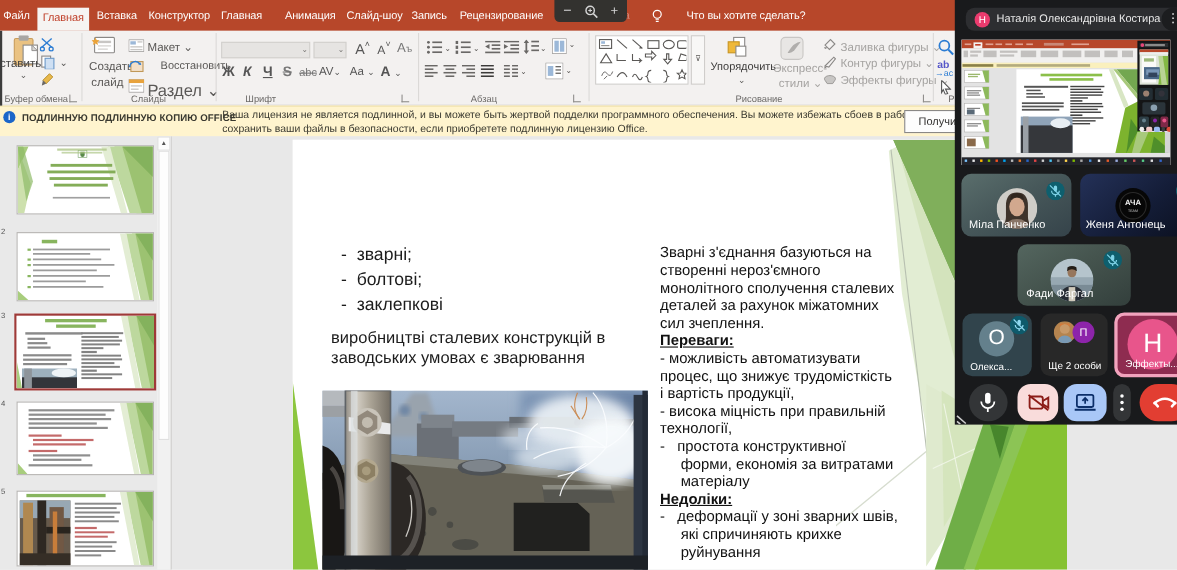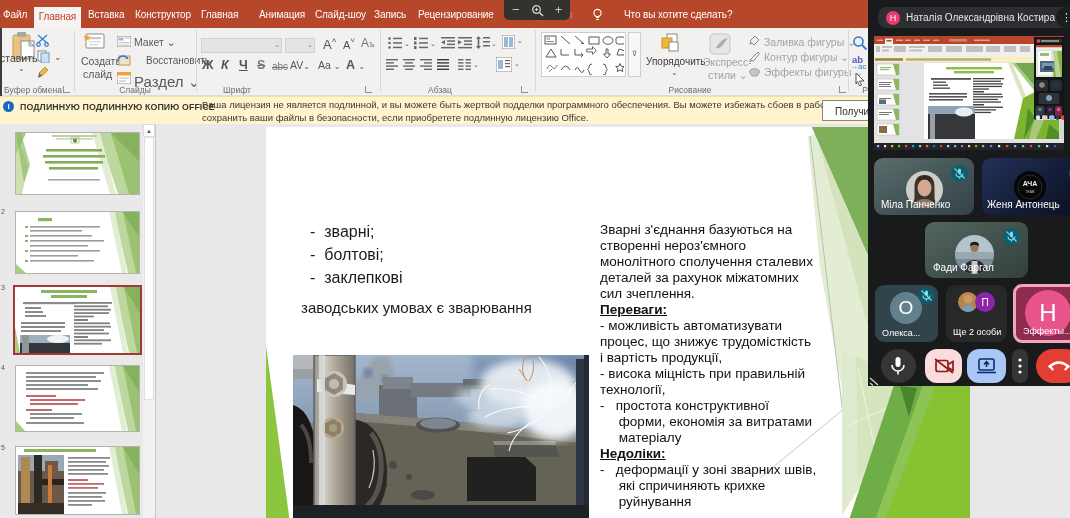--- a/index.html
+++ b/index.html
@@ -526,20 +526,21 @@
         <polygon points="196,204 210,197 210,396 124,396" fill="#86c232"></polygon>
         <polygon points="140,259 157,261 149,290" fill="#47862c"></polygon>
       </svg>
 
       <svg style="position:absolute;left:0;top:219px" width="28" height="177" viewBox="0 0 28 177">
           <polygon points="0,0 0,177 24,177" fill="#8cc63e"></polygon>
         </svg>
 
       <div style="position:absolute;left:44px;top:93px;font-size:16px;color:#1c1c1c;line-height:23px">-&nbsp;&nbsp;зварні;<br>-&nbsp;&nbsp;болтові;<br>-&nbsp;&nbsp;заклепкові</div>
       <div style="position:absolute;left:35px;top:172px">
+        <div class="jl">виробництві сталевих конструкцій в</div>
         <div class="jl" style="text-align-last:left">заводських умовах є зварювання</div>
       </div>
 
       <div style="position:absolute;left:334px;top:95px;font-size:13.5px;color:#111;line-height:16px;white-space:nowrap">Зварні з'єднання базуються на<br>створенні нероз'ємного<br>монолітного сполучення сталевих<br>деталей за рахунок міжатомних<br>сил зчеплення.<br><b style="text-decoration:underline">Переваги:</b><br>- можливість автоматизувати<br>процес, що знижує трудомісткість<br>і вартість продукції,<br>- висока міцність при правильній<br>технології,<br>-&nbsp;&nbsp;&nbsp;простота конструктивної<br>&nbsp;&nbsp;&nbsp;&nbsp;&nbsp;форми, економія за витратами<br>&nbsp;&nbsp;&nbsp;&nbsp;&nbsp;матеріалу<br><b style="text-decoration:underline">Недоліки:</b><br>-&nbsp;&nbsp;&nbsp;деформації у зоні зварних швів,<br>&nbsp;&nbsp;&nbsp;&nbsp;&nbsp;які спричиняють крихке<br>&nbsp;&nbsp;&nbsp;&nbsp;&nbsp;руйнування</div>
 
       <svg id="photo" style="position:absolute;left:27px;top:228px" width="296" height="168" viewBox="0 0 296 168">
         <defs>
           <linearGradient id="pbg" x1="0" y1="0" x2="0" y2="1">
               <stop offset="0" stop-color="#a3b6cd"></stop>
               <stop offset="1" stop-color="#8095ad"></stop>

